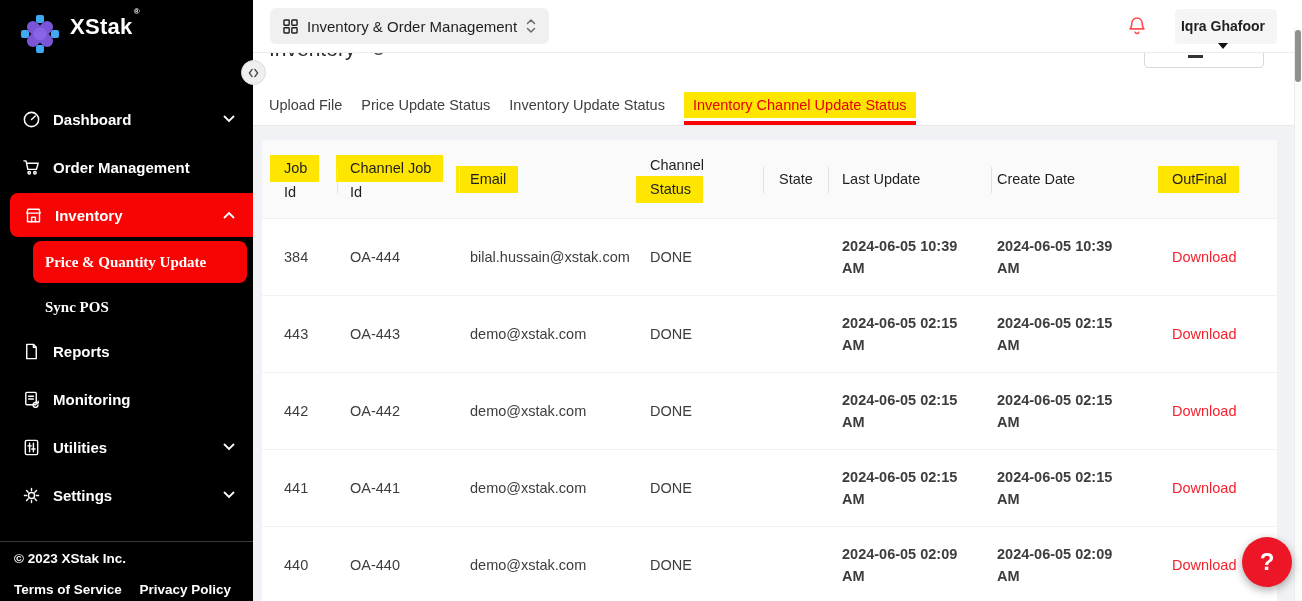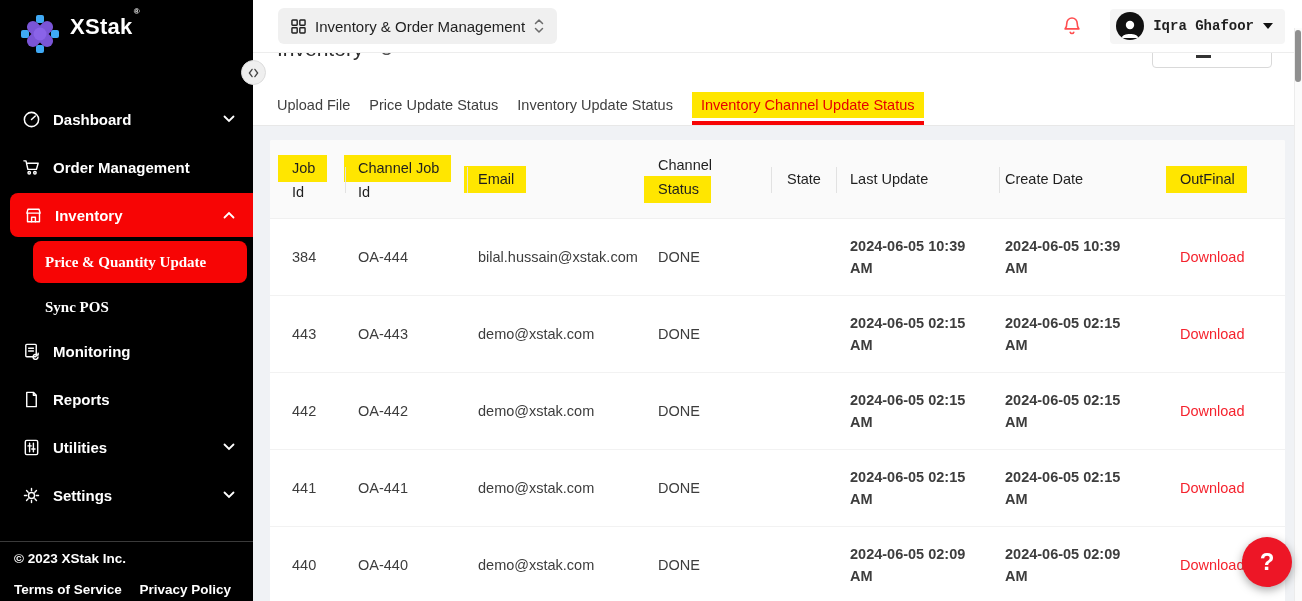--- a/index.html
+++ b/index.html
@@ -42,36 +42,36 @@
   .copyright { font-size:13.5px; font-weight:700; }
   .flinks { display:flex; justify-content:space-between; margin-top:16px; font-size:13.5px; font-weight:700; }
   .flinks a { color:#fff; text-decoration:none; cursor:pointer; }
   
   .collapse {
     position:absolute; left:241px; top:60px; width:25px; height:25px; border-radius:50%;
     background:#efefef; border:1px solid #dcdcdc; z-index:6; display:flex;
     align-items:center; justify-content:center; cursor:pointer; padding:0;
   }
   
-  .main { position:absolute; left:253px; top:0; width:1049px; height:601px; }
+  .main { position:absolute; left:245px; top:0; width:1049px; height:601px; }
   .topbar {
     height:53px; background:#fff; border-bottom:1px solid #ededed;
     display:flex; align-items:center; justify-content:space-between;
     padding:0 17px 0 25px; position:relative; z-index:3;
   }
   .switcher {
     display:flex; align-items:center; gap:9px; background:#f0f0f0; border:none;
     border-radius:6px; height:36px; padding:0 13px; font-family:inherit;
     font-size:15px; color:#1f1f1f; font-weight:500; cursor:pointer;
   }
   .tright { display:flex; align-items:center; gap:28px; }
   .userpill {
     display:flex; align-items:center; gap:9px; background:#f5f5f5;
     border:none; border-radius:4px; height:35px; padding:0 12px 0 6px;
-    font-family:Liberation Mono, monospace; cursor:pointer;
+    font-family:Liberation Sans, sans-serif; cursor:pointer;flex-direction:column;
   }
   .avatar {
     width:28px; height:28px; border-radius:50%; background:#111; overflow:hidden;
     display:flex; align-items:flex-end; justify-content:center;
   }
   .uname { font-size:14px; font-weight:700; color:#1f1f1f; }
   .caret { width:0; height:0; border-left:5px solid transparent; border-right:5px solid transparent; border-top:6px solid #111; }
   
   .content {
     position:absolute; top:53px; left:0; width:1049px; height:548px;
@@ -198,38 +198,38 @@
 
     <div class="sub active">
       <span>Price &amp; Quantity Update</span>
     </div>
     <div class="sub plain">
       <span>Sync POS</span>
     </div>
 
     <div class="item">
       <span class="ic">
+        <svg width="19" height="19" viewBox="0 0 20 20" fill="none" stroke="#fff" stroke-width="1.5" stroke-linejoin="round">
+            <path d="M5 2.5h7l3 3v12H5z"></path>
+            <path d="M12 2.5v3h3"></path>
+          </svg>
+      </span>
+      <span class="lbl">Reports</span>
+    </div>
+
+    <div class="item">
+      <span class="ic">
         <svg width="19" height="19" viewBox="0 0 20 20" fill="none" stroke="#fff" stroke-width="1.5" stroke-linecap="round" stroke-linejoin="round">
             <rect x="4" y="2.5" width="11" height="13" rx="1"></rect>
             <path d="M7 6.5h5M7 9.5h5"></path>
             <path d="M16.8 15.7a2.6 2.6 0 1 1-.9-2"></path>
             <path d="M17 11.9v1.9h-1.9"></path>
           </svg>
       </span>
       <span class="lbl">Monitoring</span>
-    </div>
-
-    <div class="item">
-      <span class="ic">
-        <svg width="19" height="19" viewBox="0 0 20 20" fill="none" stroke="#fff" stroke-width="1.5" stroke-linejoin="round">
-            <path d="M5 2.5h7l3 3v12H5z"></path>
-            <path d="M12 2.5v3h3"></path>
-          </svg>
-      </span>
-      <span class="lbl">Reports</span>
     </div>
 
     <div class="item">
       <span class="ic">
         <svg width="19" height="19" viewBox="0 0 20 20" fill="none" stroke="#fff" stroke-width="1.5" stroke-linecap="round">
             <rect x="3.5" y="2.5" width="13" height="15" rx="1.5"></rect>
             <path d="M8 5.5v9M12 5.5v9"></path>
             <path d="M6.3 8.3h3.4M10.3 11.5h3.4"></path>
           </svg>
       </span>

